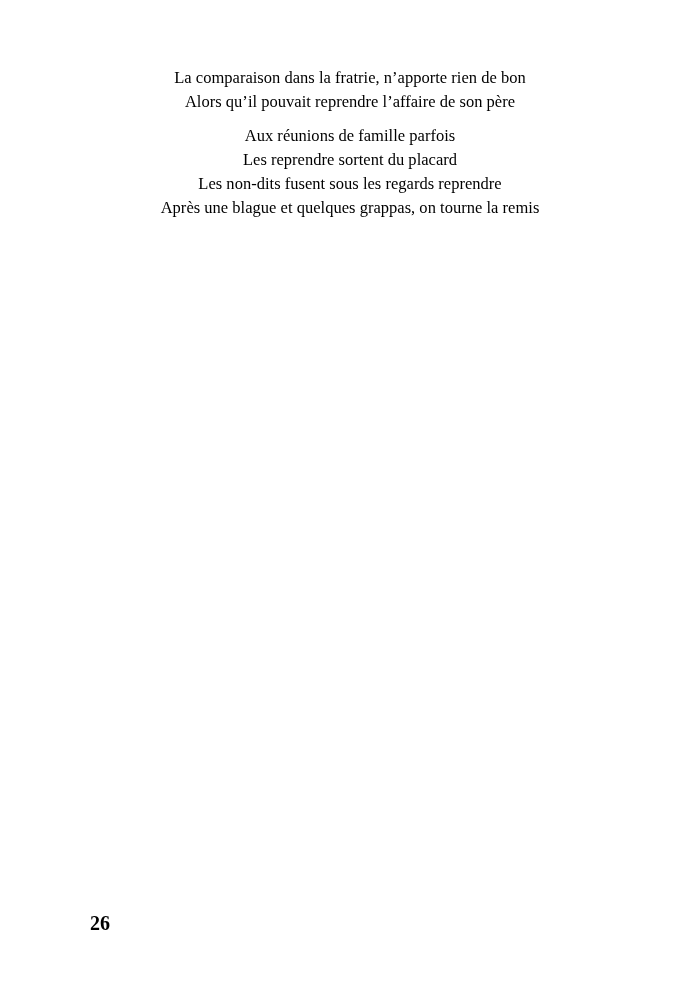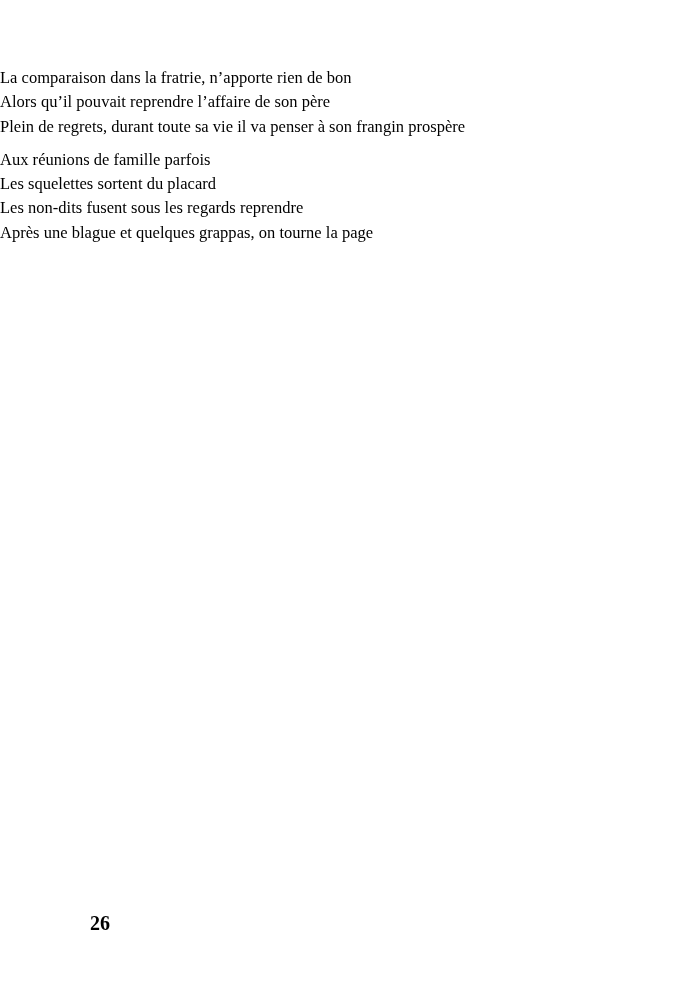--- a/index.html
+++ b/index.html
@@ -19,20 +19,21 @@
     position: relative;
     width: 700px;
     height: 992px;
     box-sizing: border-box;
   }
   .poem {
     position: absolute;
     top: 66px;
     left: 0;
     width: 700px;
+    text-align: center;
   }
   .stanza {
     margin: 0;
     padding: 0;
   }
   .stanza + .stanza {
     margin-top: 9px;
   }
   .line {
     font-size: 16.5px;
@@ -52,27 +53,26 @@
 </head>
 <body>
 
 <div class="page">
 
   <div class="poem">
 
     <div class="stanza">
       <div class="line">La comparaison dans la fratrie, n’apporte rien de bon</div>
       <div class="line">Alors qu’il pouvait reprendre l’affaire de son père</div>
-      <div class="line">Plein de regrets, durant toute sa vie il va penser à son frangin prospère</div>
     </div>
 
     <div class="stanza">
       <div class="line">Aux réunions de famille parfois</div>
-      <div class="line">Les squelettes sortent du placard</div>
+      <div class="line">Les reprendre sortent du placard</div>
       <div class="line">Les non-dits fusent sous les regards reprendre</div>
-      <div class="line">Après une blague et quelques grappas, on tourne la page</div>
+      <div class="line">Après une blague et quelques grappas, on tourne la remis</div>
     </div>
 
   </div>
 
   <div class="page-number">26</div>
 
 </div>
 
 </body></html>

